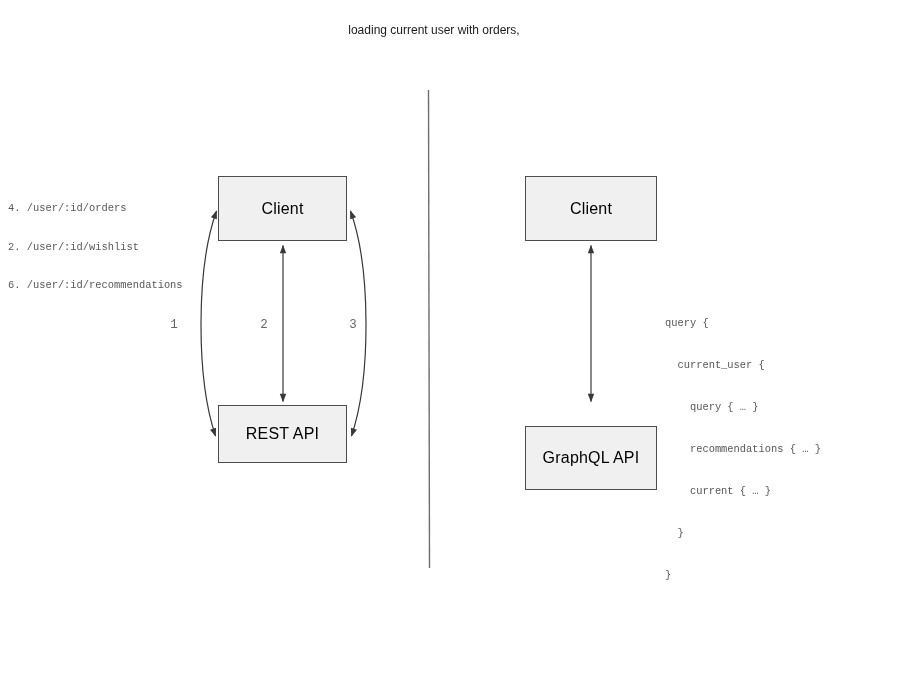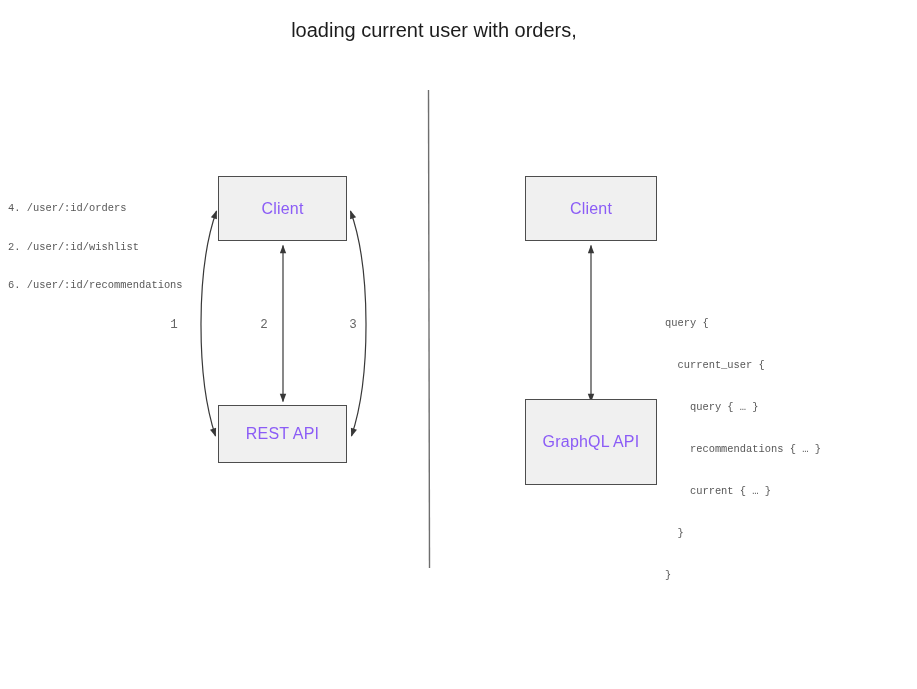--- a/index.html
+++ b/index.html
@@ -10,45 +10,45 @@
     background: #ffffff;
     overflow: hidden;
     font-family: "Liberation Sans", sans-serif;
   }
   .title {
     position: absolute;
     left: 204px;
     top: 21px;
     width: 460px;
     text-align: center;
-    font-size: 20px;
+    font-size: 12px;
     line-height: 19px;
     color: #1c1c1c;
   }
   .overlay {
     position: absolute;
     left: 0;
     top: 0;
   }
   .node-box {
     position: absolute;
     background: #f0f0f0;
     border: 1.3px solid #4d4d4d;
     box-sizing: border-box;
     display: flex;
     align-items: center;
     justify-content: center;
     font-size: 16px;
     letter-spacing: 0.2px;
-    color: #8b5cf6;
+    color: #000000;
   }
   .box-client-left  { left: 218px; top: 176px; width: 129px; height: 65px; }
   .box-rest-api     { left: 218px; top: 405px; width: 129px; height: 58px; }
   .box-client-right { left: 525px; top: 176px; width: 132px; height: 65px; }
-  .box-graphql-api  { left: 525px; top: 399px; width: 132px; height: 86px; }
+  .box-graphql-api  { left: 525px; top: 426px; width: 132px; height: 64px; }
   .code {
     position: absolute;
     font-family: "Liberation Mono", "DejaVu Sans Mono", monospace;
     color: #585858;
     white-space: pre;
   }
   .endpoints {
     left: 8px;
     top: 176px;
     font-size: 10.4px;

